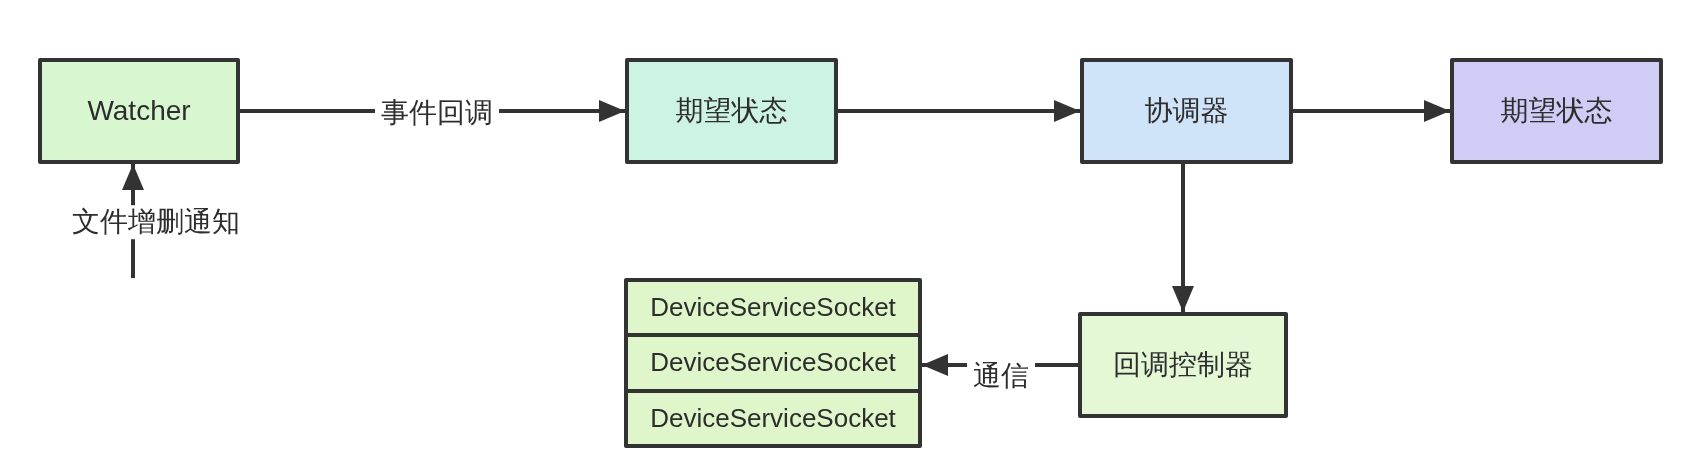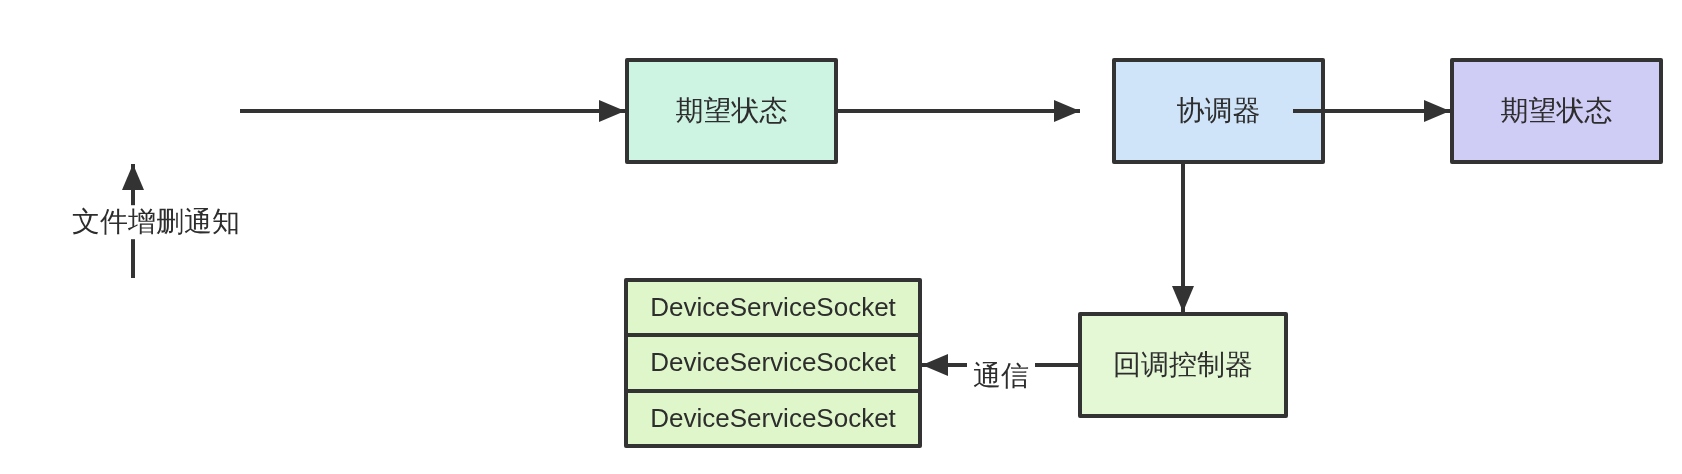--- a/index.html
+++ b/index.html
@@ -23,21 +23,21 @@
     border-radius: 2px;
     display: flex;
     align-items: center;
     justify-content: center;
     font-size: 28px;
     text-align: center;
     white-space: nowrap;
   }
   .node-watcher            { left: 38px;   top: 58px;  width: 202px; height: 106px; }
   .node-desired-left       { left: 625px;  top: 58px;  width: 213px; height: 106px; }
-  .node-coordinator        { left: 1080px; top: 58px;  width: 213px; height: 106px; margin-left: 32px; }
+  .node-coordinator        { left: 1080px; top: 58px;  width: 213px; height: 106px; }
   .node-desired-right      { left: 1450px; top: 58px;  width: 213px; height: 106px; }
   .node-plugin-dir         { left: 55px;   top: 278px; width: 573px; height: 170px; font-size: 26px; }
   .node-callback           { left: 1078px; top: 312px; width: 210px; height: 106px; }
 
   .socket-stack {
     position: absolute;
     left: 624px; top: 278px; width: 298px; height: 170px;
     display: flex;
     flex-direction: column;
   }
@@ -111,20 +111,23 @@
   }
   .lbl-event  { left: 437px;  top: 113px; }
   .lbl-comm   { left: 1001px; top: 376px; }
   .lbl-notify { left: 156px;  top: 222px; text-align: center; }
 </style>
 </head>
 <body>
 
 <div class="canvas">
 
+  <div class="node node-watcher" style="background-color: rgb(216, 247, 209);">
+    <span>Watcher</span>
+  </div>
 
   <div class="node node-desired-left" style="background-color: rgb(205, 243, 227);">
     <span>期望状态</span>
   </div>
 
   <div class="node node-coordinator" style="background-color: rgb(207, 227, 249);">
     <span>协调器</span>
   </div>
 
   <div class="node node-desired-right" style="background-color: rgb(207, 204, 246);">
@@ -155,16 +158,17 @@
   <div class="line line-h l-comm" style="background-color: rgb(51, 51, 51);"></div>
   <div class="line line-v l-notify" style="background-color: rgb(51, 51, 51);"></div>
 
   <div class="arrow arrow-right a-event"></div>
   <div class="arrow arrow-right a-des-coord"></div>
   <div class="arrow arrow-right a-coord-des"></div>
   <div class="arrow arrow-down a-coord-cb"></div>
   <div class="arrow arrow-left a-comm"></div>
   <div class="arrow arrow-up a-notify"></div>
 
+  <div class="edge-label lbl-event">事件回调</div>
   <div class="edge-label lbl-comm">通信</div>
   <div class="edge-label lbl-notify">文件增删通知</div>
 
 </div>
 
 </body></html>

